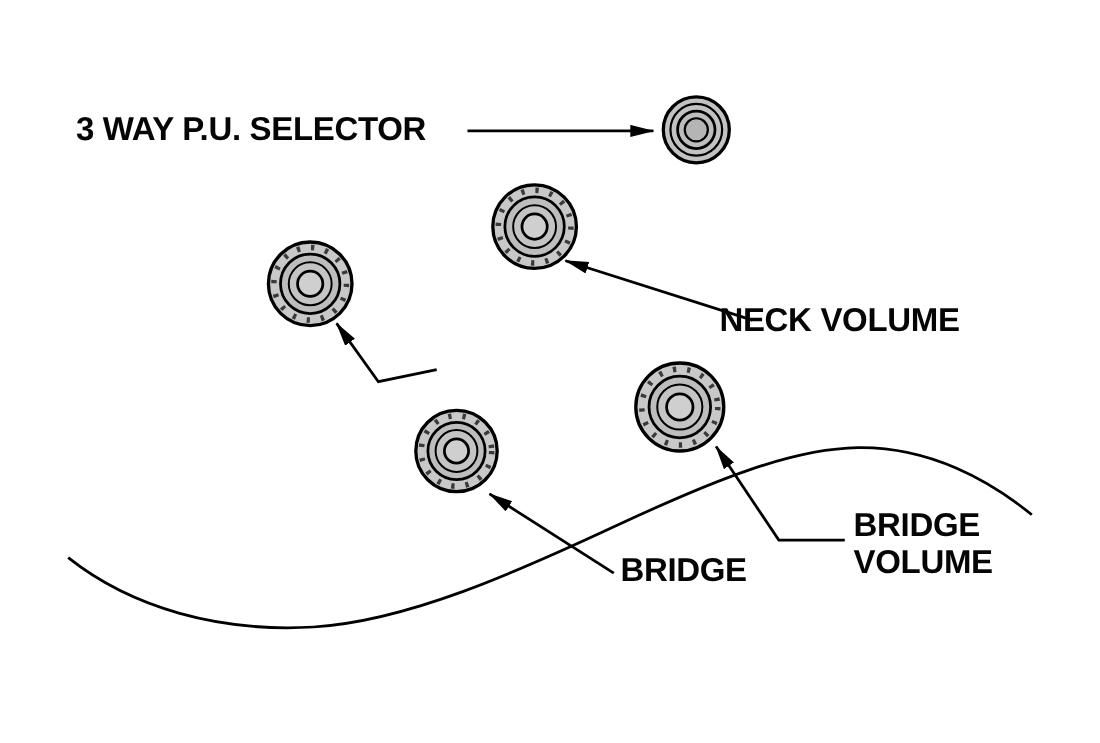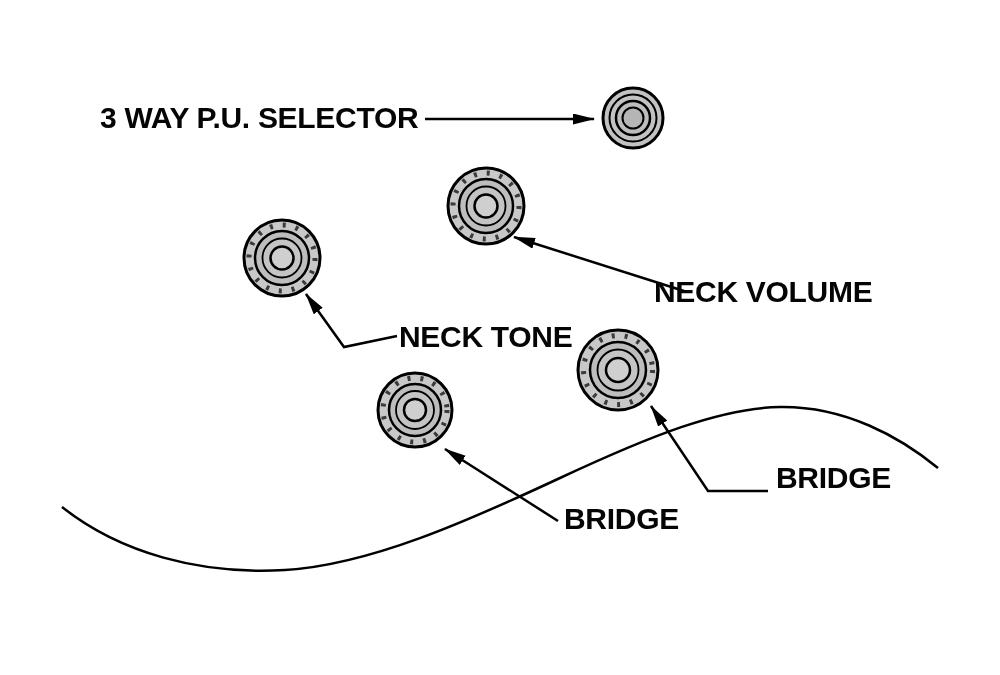--- a/index.html
+++ b/index.html
@@ -88,27 +88,27 @@
 
     <g transform="translate(415,410)">
       <circle r="37" fill="#c8c8c8" stroke="#000000" stroke-width="3"></circle>
       <circle r="32" fill="none" stroke="#3a3a3a" stroke-width="5" stroke-dasharray="3 10"></circle>
       <circle r="26" fill="#bdbdbd" stroke="#000000" stroke-width="2.5"></circle>
       <circle r="19" fill="#c4c4c4" stroke="#000000" stroke-width="1.8"></circle>
       <circle r="11" fill="#cfcfcf" stroke="#000000" stroke-width="2.5"></circle>
     </g>
   </svg>
 
-  <div class="label" style="left:100px; top:101px;">3 WAY P.U. SELECTOR</div>
+  <div class="label" style="left:69px; top:101px;">3 WAY P.U. SELECTOR</div>
 
   <div class="label" style="left:654px; top:275px;">NECK VOLUME</div>
 
-  <div class="label" style="left:399px; top:320px;">NECK TONE</div>
 
   <div class="label" style="left:776px; top:461px;">
     <span>BRIDGE</span>
+    <span>VOLUME</span>
   </div>
 
   <div class="label" style="left:564px; top:502px;">
     <span>BRIDGE</span>
   </div>
 
 </div>
 
 </body></html>

